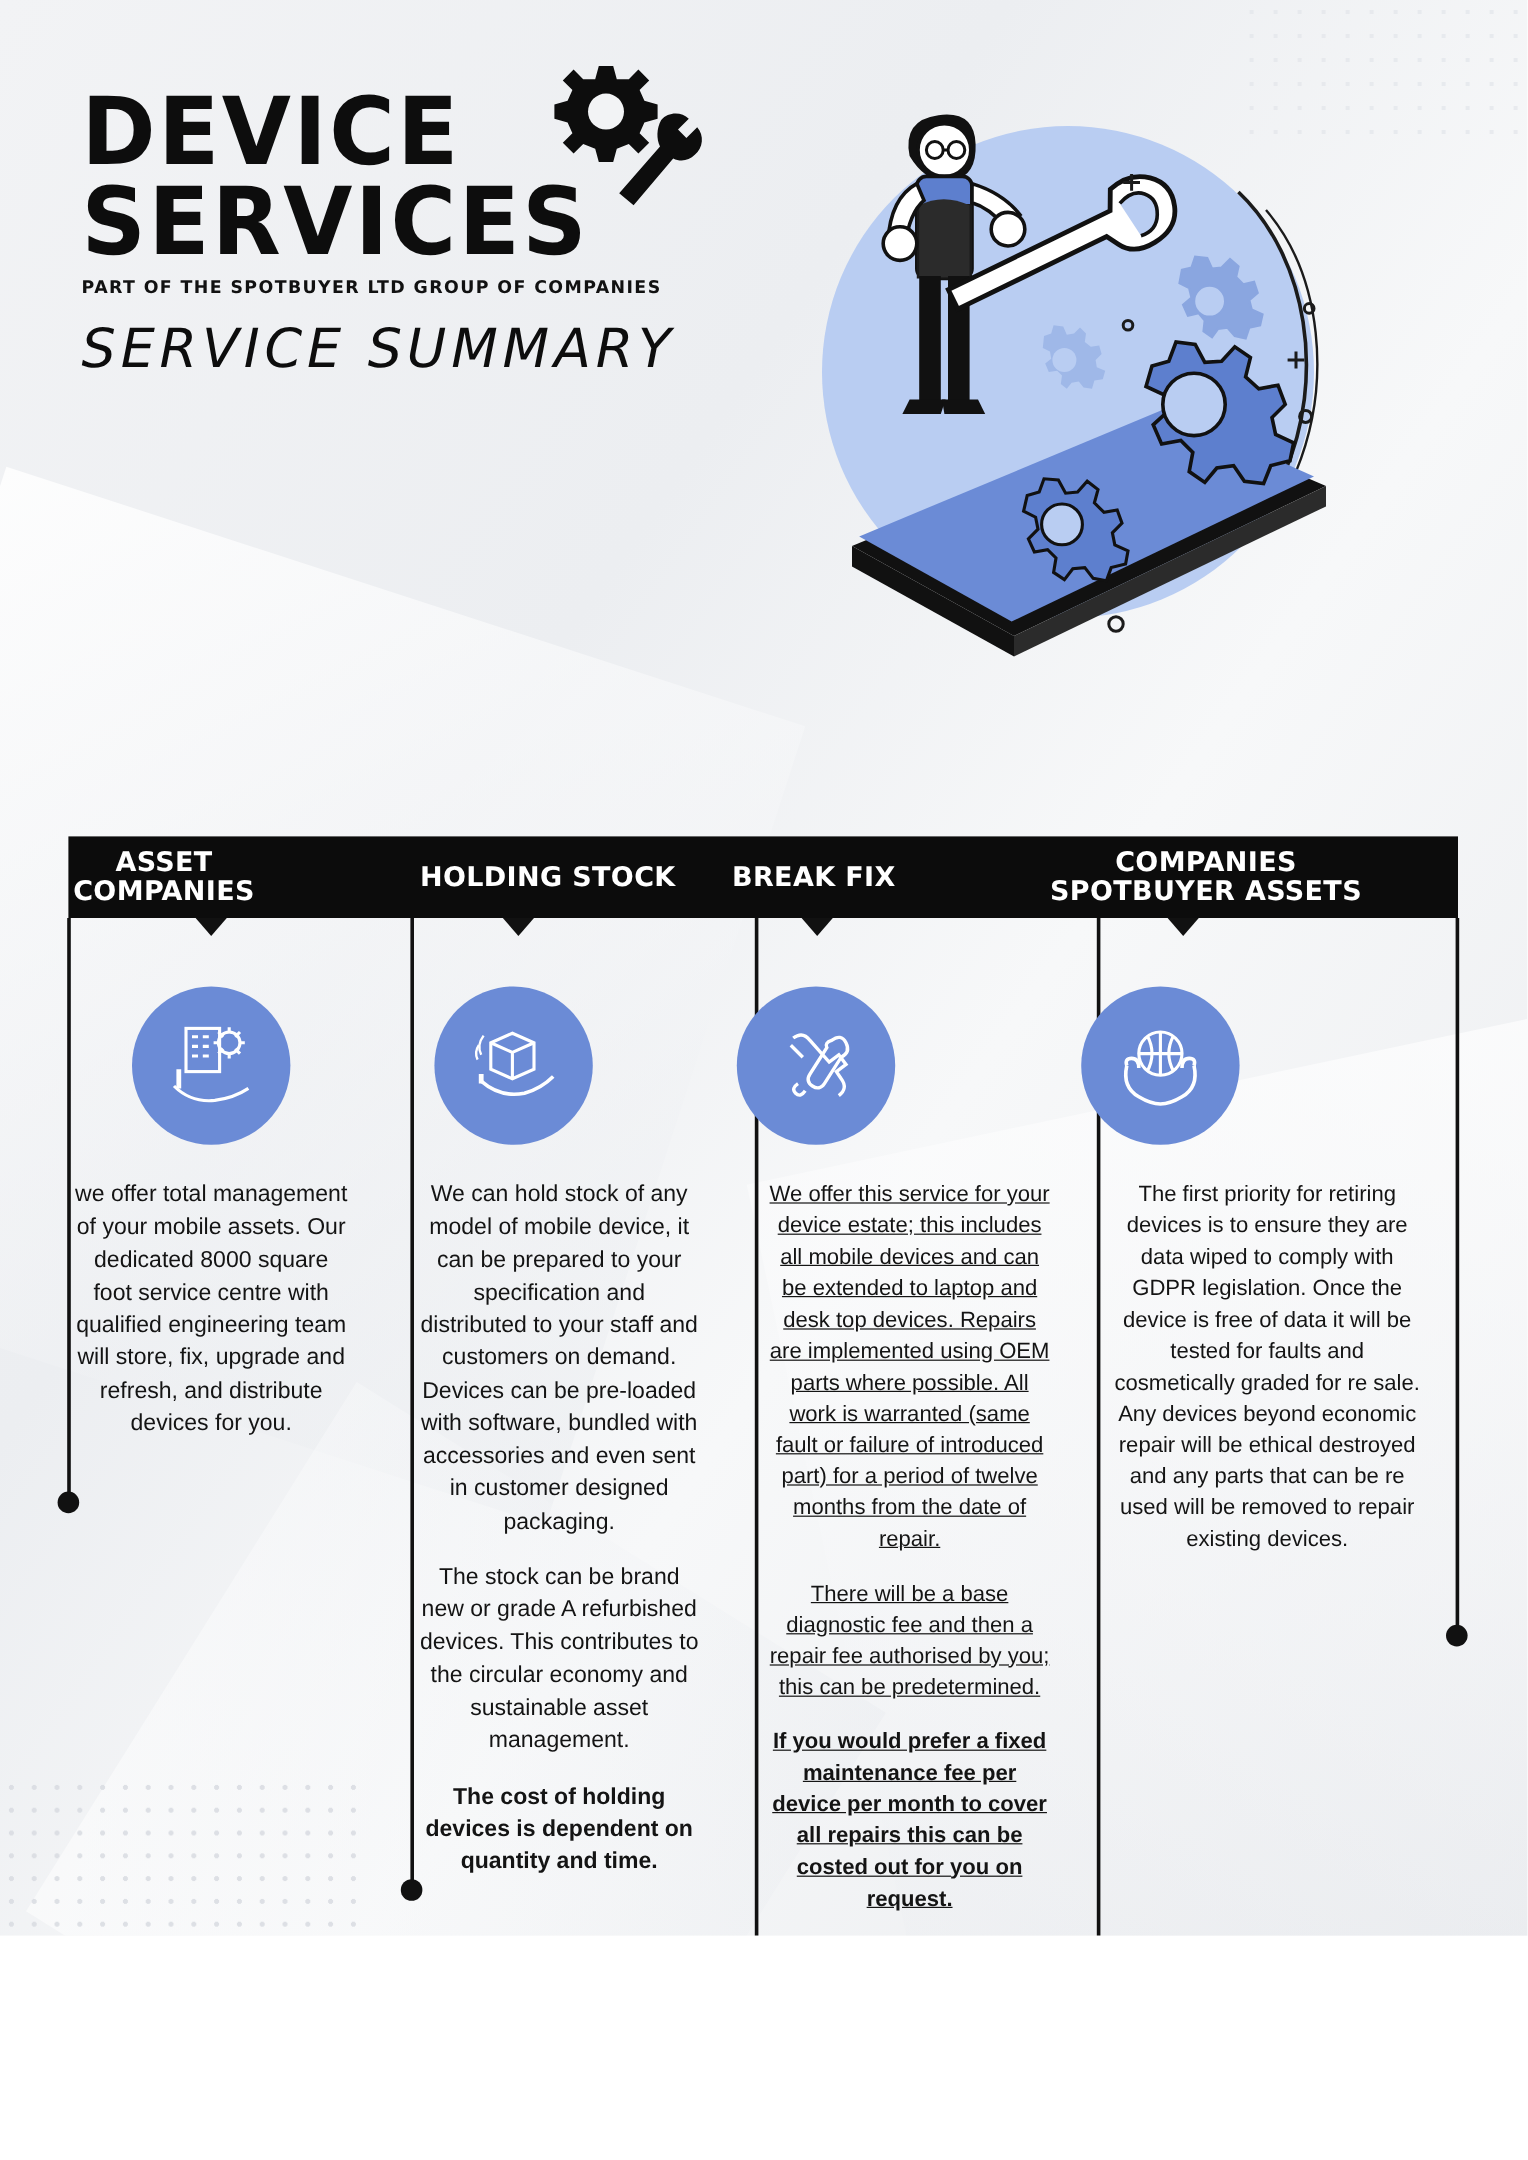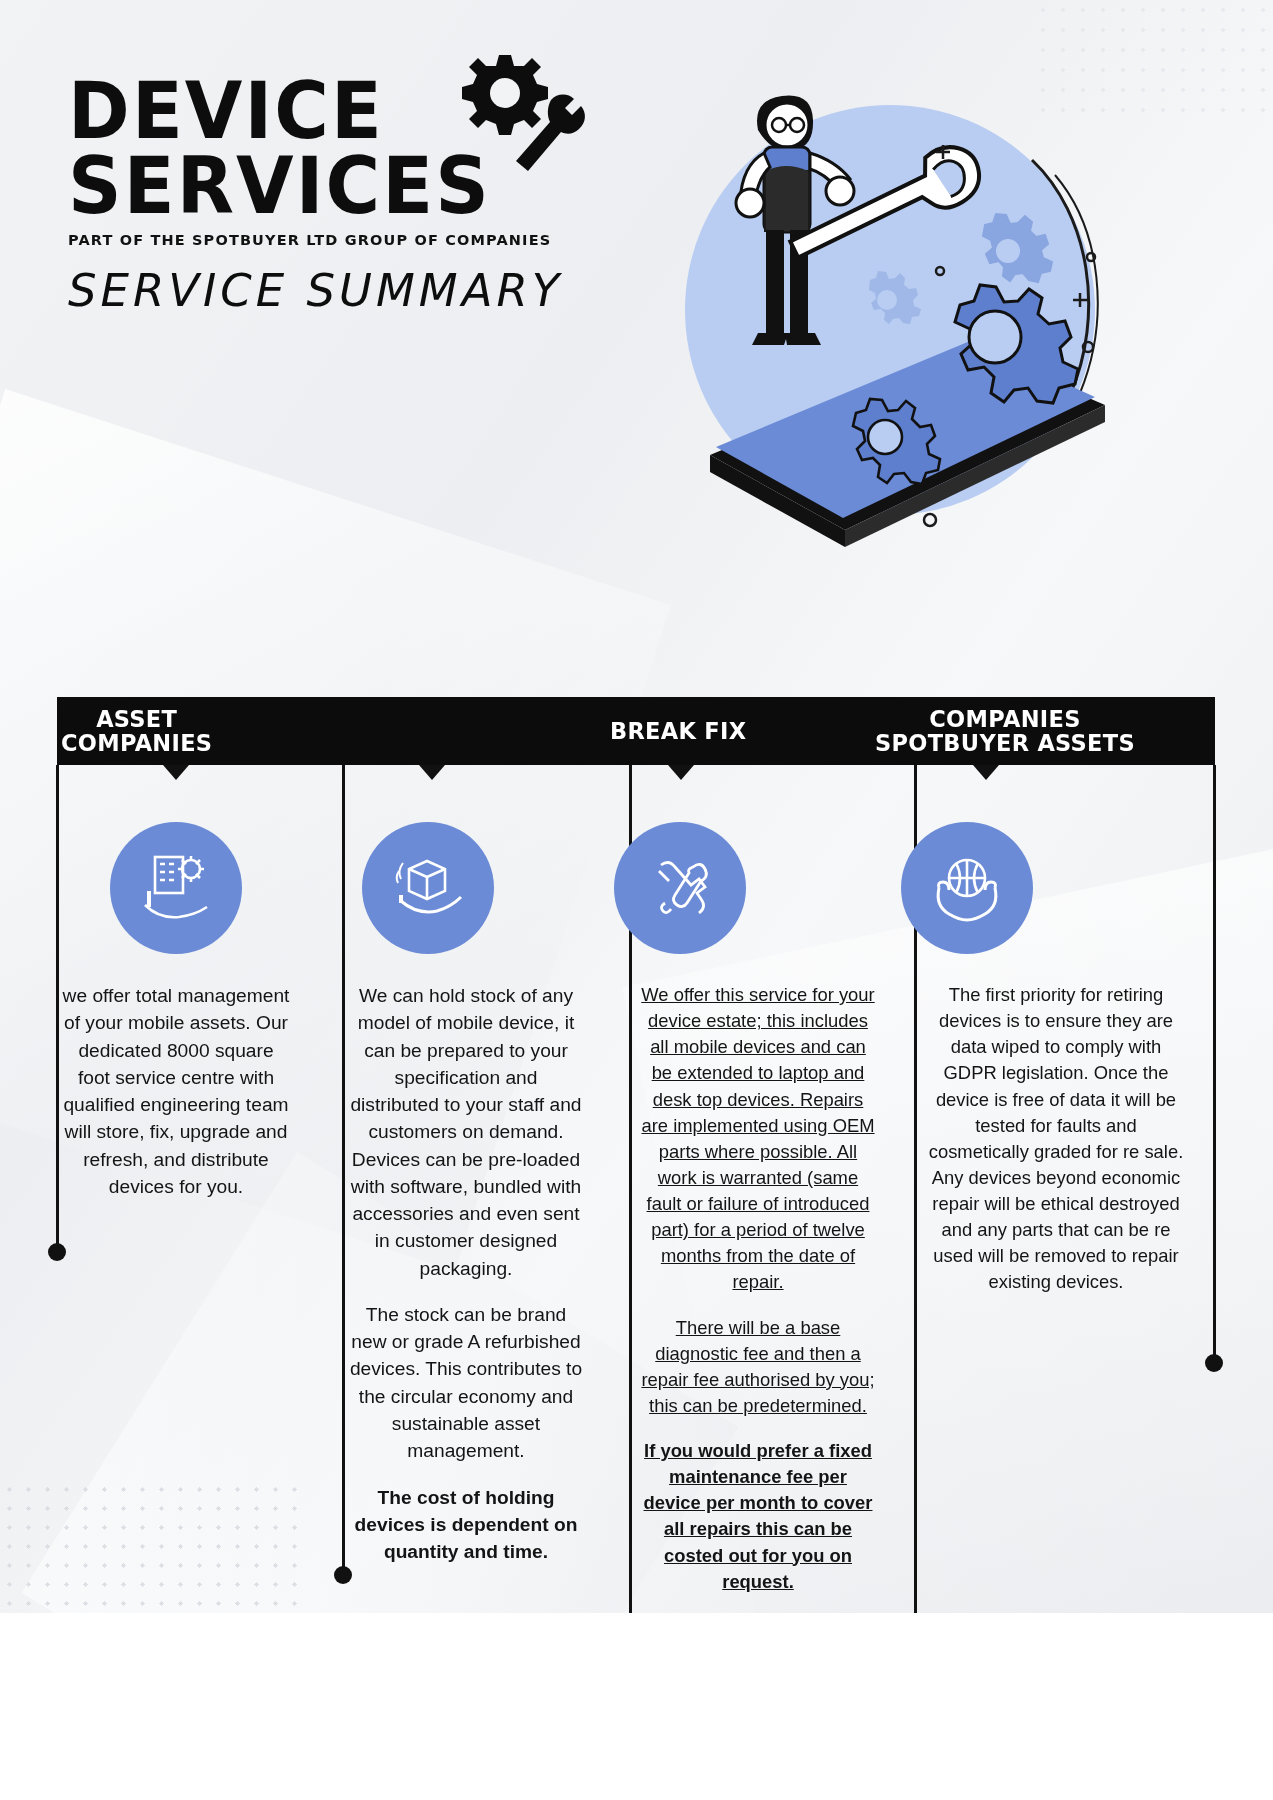--- a/index.html
+++ b/index.html
@@ -231,20 +231,23 @@
     </svg>
   </header>
 
   <div class="band">
     <div class="band-cell" style="left:0px;width:289px;">
       <div>
         <span>ASSET</span><br>
         <span>COMPANIES</span>
       </div>
     </div>
+    <div class="band-cell" style="left:289px;width:260px;">
+      <span>HOLDING STOCK</span>
+    </div>
     <div class="band-cell" style="left:549px;width:265px;">
       <span>BREAK FIX</span>
     </div>
     <div class="band-cell" style="left:814px;width:344px;">
       <div>
         <span>COMPANIES</span><br>
         <span>SPOTBUYER ASSETS</span>
       </div>
     </div>
   </div>

